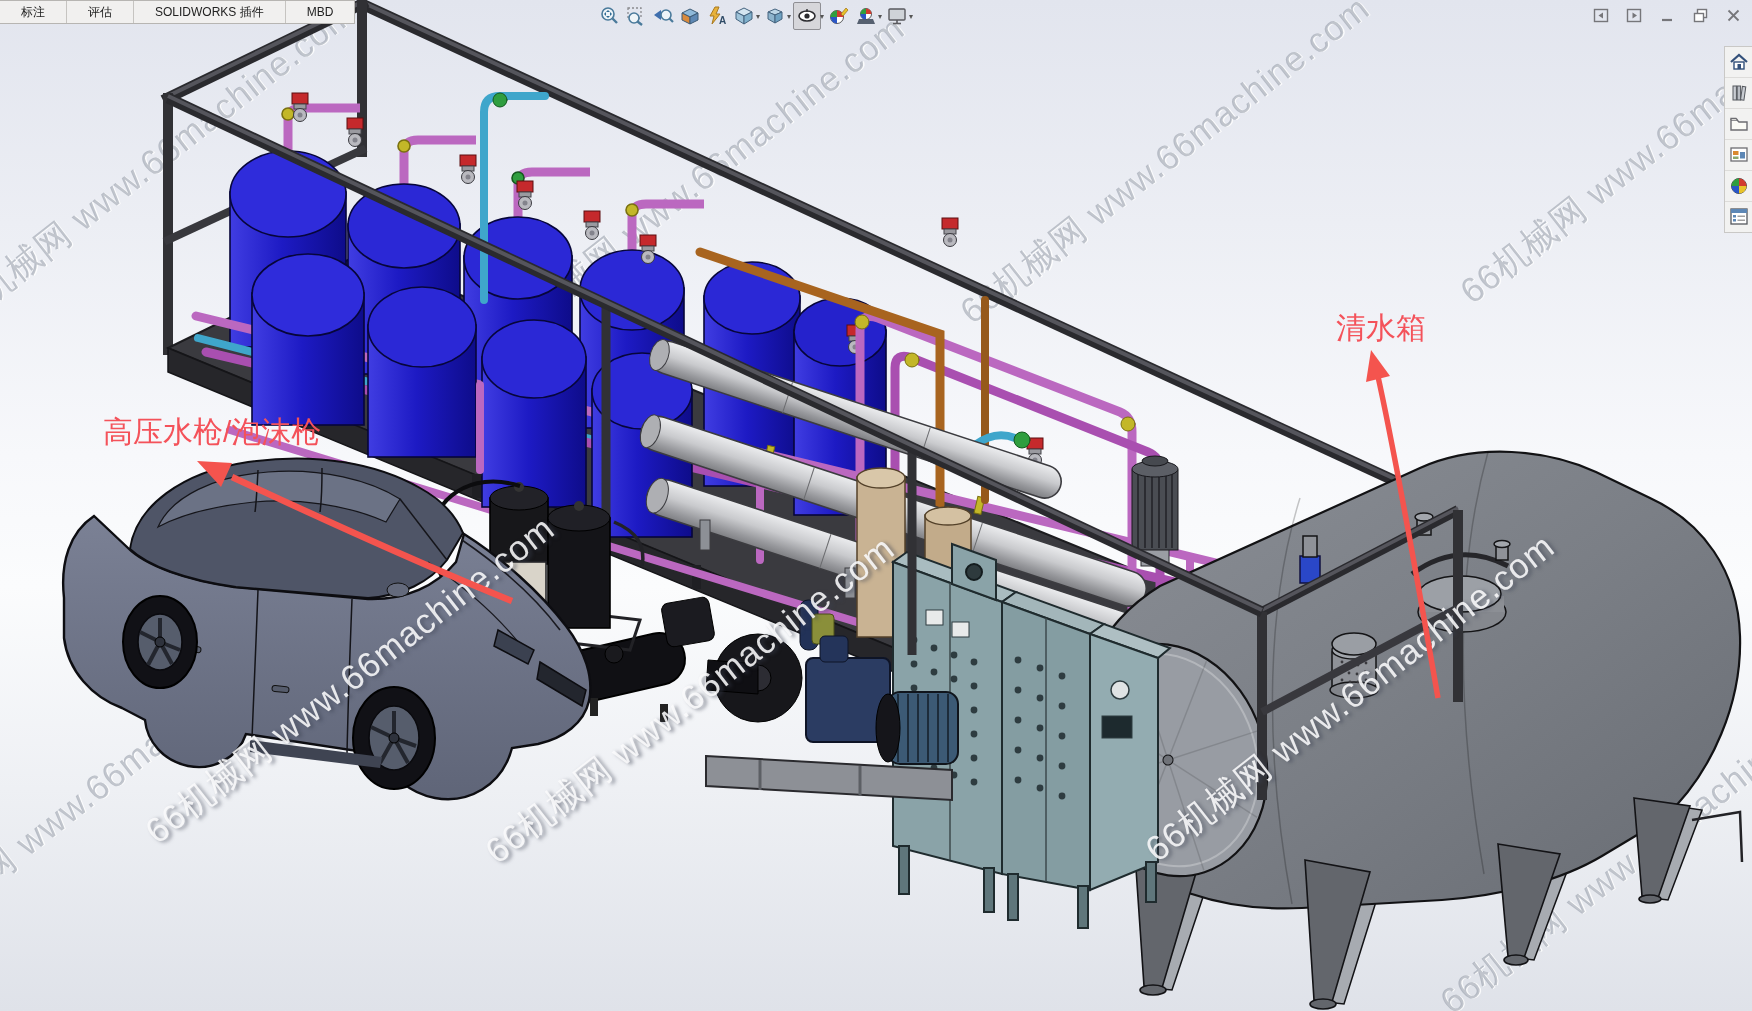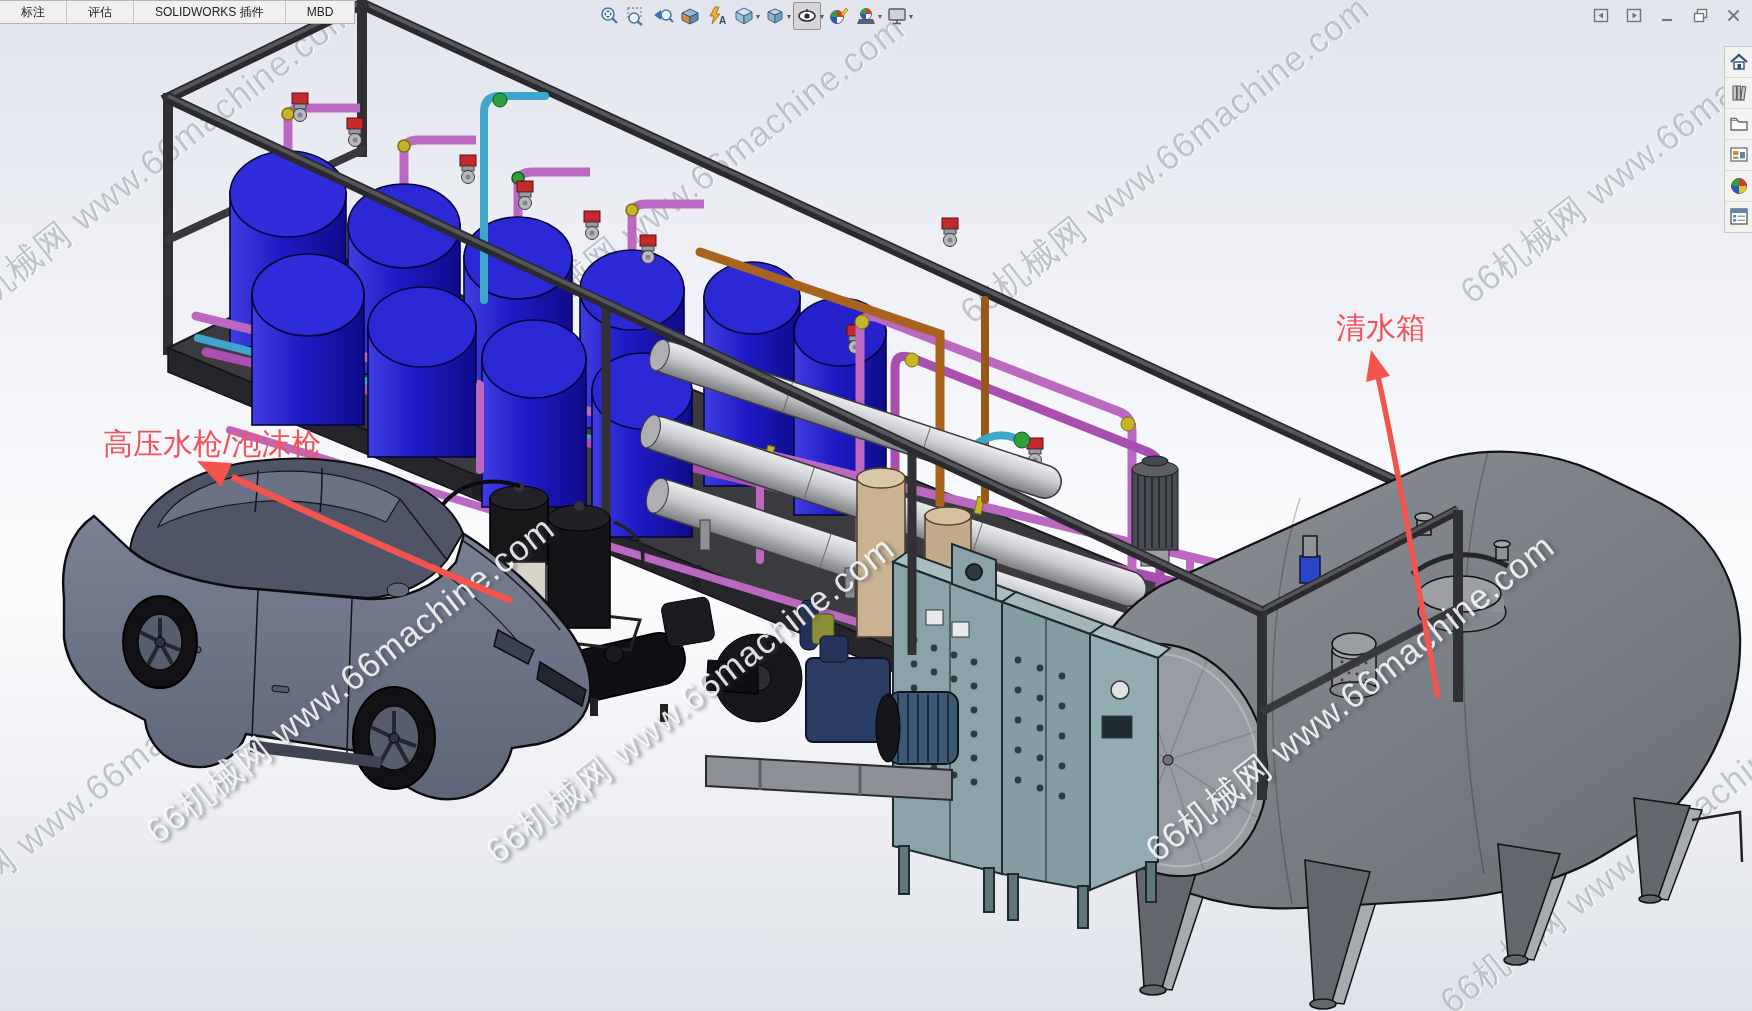--- a/index.html
+++ b/index.html
@@ -508,21 +508,21 @@
 <svg class="annot-layer" width="1752" height="1011" viewBox="0 0 1752 1011">
   <g>
     <path d="M512,601 C430,568 320,518 232,477" fill="none" stroke="#f4544e" stroke-width="6.5"></path>
     <polygon points="197,461 232,463 221,487" fill="#f4544e"></polygon>
   </g>
   <g>
     <path d="M1438,698 C1414,560 1394,448 1377,372" fill="none" stroke="#f4544e" stroke-width="5.5"></path>
     <polygon points="1371,350 1390,376 1366,382" fill="#f4544e"></polygon>
   </g>
 </svg>
-<div class="annot-text" style="left:103px;top:424px">高压水枪/泡沫枪</div>
+<div class="annot-text" style="left:103px;top:412px">高压水枪/泡沫枪</div>
 <div class="annot-text" style="left:1336px;top:308px">清水箱</div>
 
 <div class="tabbar">
   <div class="tab">标注</div>
   <div class="tab">评估</div>
   <div class="tab">SOLIDWORKS 插件</div>
   <div class="tab">MBD</div>
 </div>
 
 <div class="hud">

